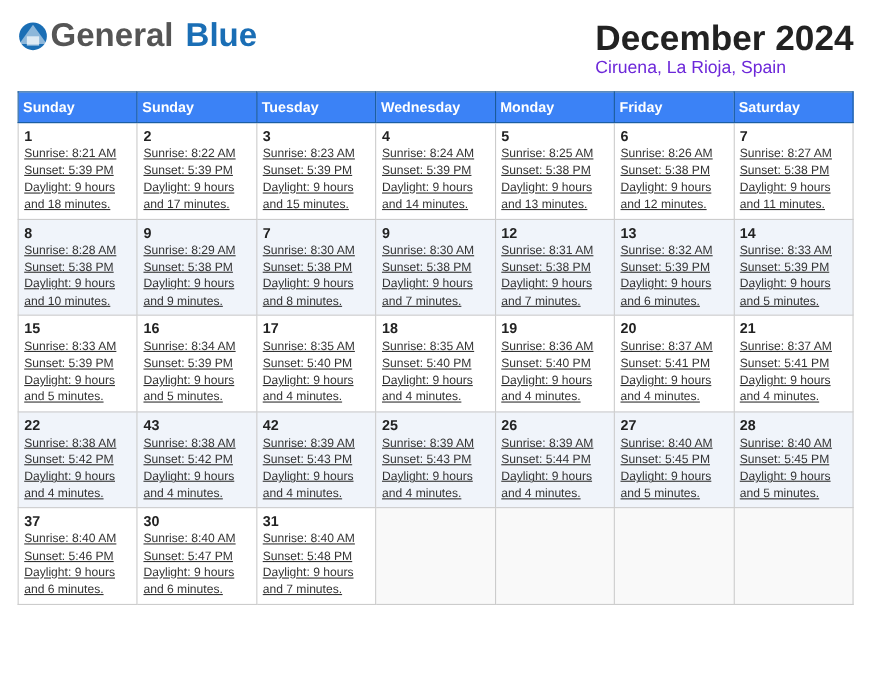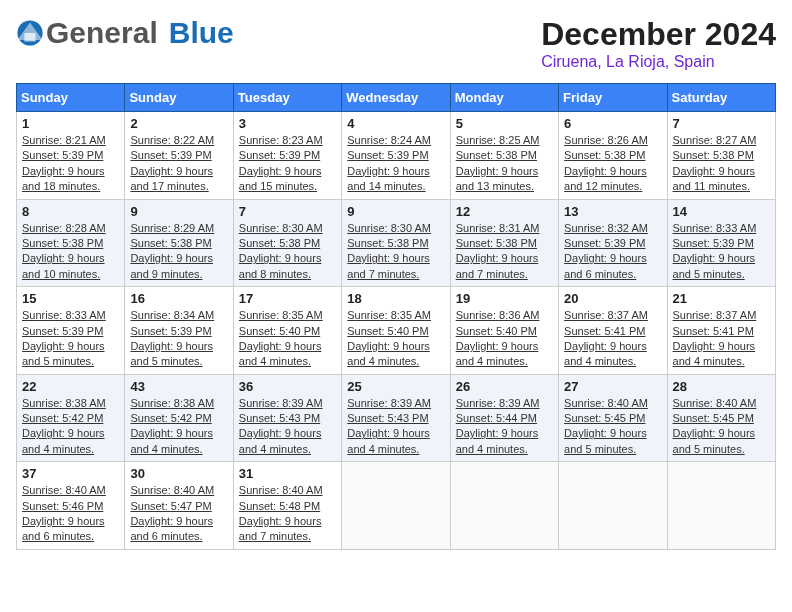--- a/index.html
+++ b/index.html
@@ -218,21 +218,21 @@
       <tr>
         <td>
     <span class="day-num">22</span>
     <span class="cell-text">Sunrise: 8:38 AM<br>Sunset: 5:42 PM<br>Daylight: 9 hours and 4 minutes.</span>
   </td>
         <td>
     <span class="day-num">43</span>
     <span class="cell-text">Sunrise: 8:38 AM<br>Sunset: 5:42 PM<br>Daylight: 9 hours and 4 minutes.</span>
   </td>
         <td>
-    <span class="day-num">36</span>
+    <span class="day-num">42</span>
     <span class="cell-text">Sunrise: 8:39 AM<br>Sunset: 5:43 PM<br>Daylight: 9 hours and 4 minutes.</span>
   </td>
         <td>
     <span class="day-num">25</span>
     <span class="cell-text">Sunrise: 8:39 AM<br>Sunset: 5:43 PM<br>Daylight: 9 hours and 4 minutes.</span>
   </td>
         <td>
     <span class="day-num">26</span>
     <span class="cell-text">Sunrise: 8:39 AM<br>Sunset: 5:44 PM<br>Daylight: 9 hours and 4 minutes.</span>
   </td>

